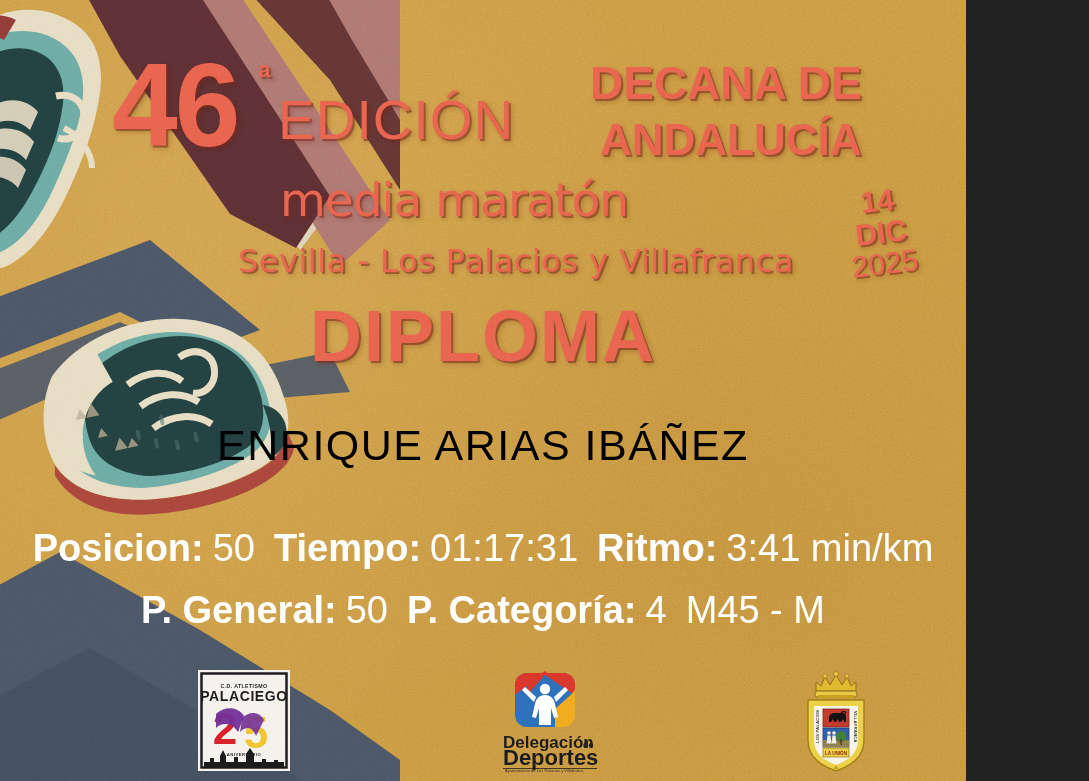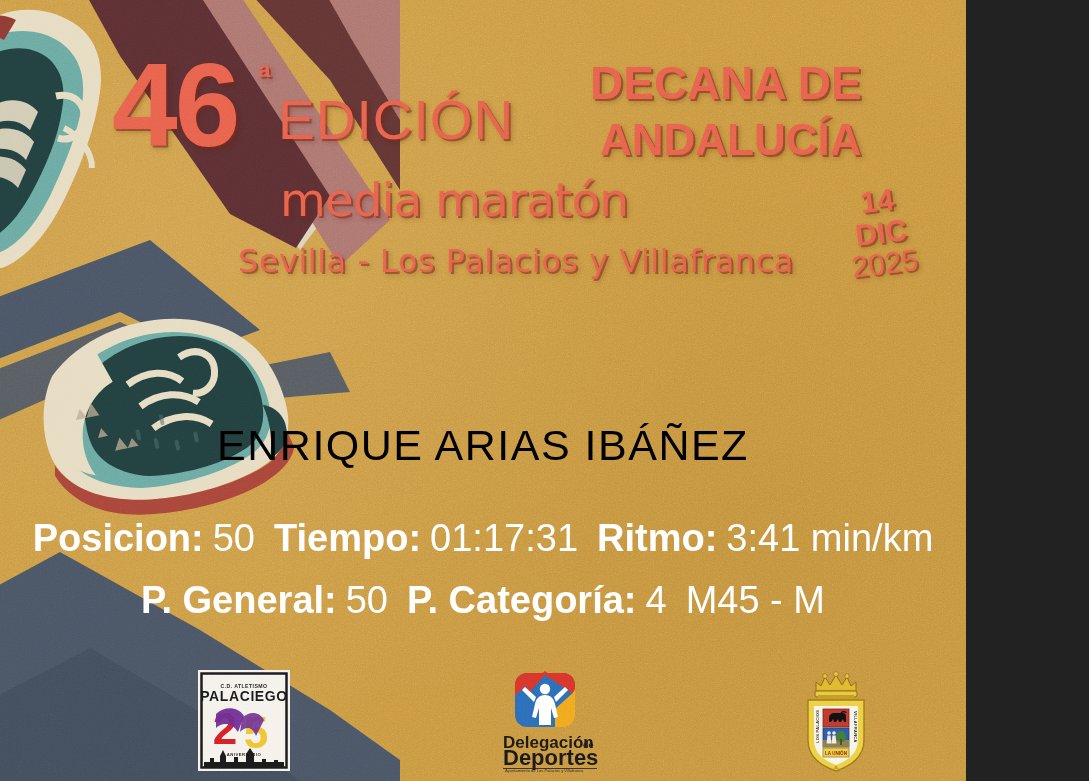--- a/index.html
+++ b/index.html
@@ -157,20 +157,21 @@
     letter-spacing: 1.5px;
     line-height: 1;
   }
 
   .stats-line {
     left: 0; right: 0;
     text-align: center;
     color: #ffffff;
     line-height: 1;
     white-space: nowrap;
+    margin-top: 10px;
   }
   #stats-1 { top: 519px; font-size: 38px; }
   #stats-2 { top: 581px; font-size: 38px; }
   .stats-line .lbl { font-weight: 700; }
   .stats-line .val { font-weight: 400; }
   .gap-s { display: inline-block; width: 9px; }
   .gap-m { display: inline-block; width: 19px; }
 
   
   .logos {
@@ -313,20 +314,21 @@
     <div class="abs coral" id="media">media maratón</div>
 
     <div class="abs coral" id="sevilla">Sevilla - Los Palacios y Villafranca</div>
 
     <div class="abs coral" id="date-block">
       <span class="d-day">14</span>
       <span class="d-mon">DIC</span>
       <span class="d-year">2025</span>
     </div>
 
+    <div class="abs coral" id="diploma-title">DIPLOMA</div>
 
     <div class="abs" id="runner-name">ENRIQUE ARIAS IBÁÑEZ</div>
 
     <div class="abs stats-line" id="stats-1">
       <span class="lbl">Posicion:</span><span class="gap-s"></span><span class="val">50</span><span class="gap-m"></span><span class="lbl">Tiempo:</span><span class="gap-s"></span><span class="val">01:17:31</span><span class="gap-m"></span><span class="lbl">Ritmo:</span><span class="gap-s"></span><span class="val">3:41 min/km</span>
     </div>
 
     <div class="abs stats-line" id="stats-2">
       <span class="lbl">P. General:</span><span class="gap-s"></span><span class="val">50</span><span class="gap-m"></span><span class="lbl">P. Categoría:</span><span class="gap-s"></span><span class="val">4</span><span class="gap-m"></span><span class="val">M45 - M</span>
     </div>

